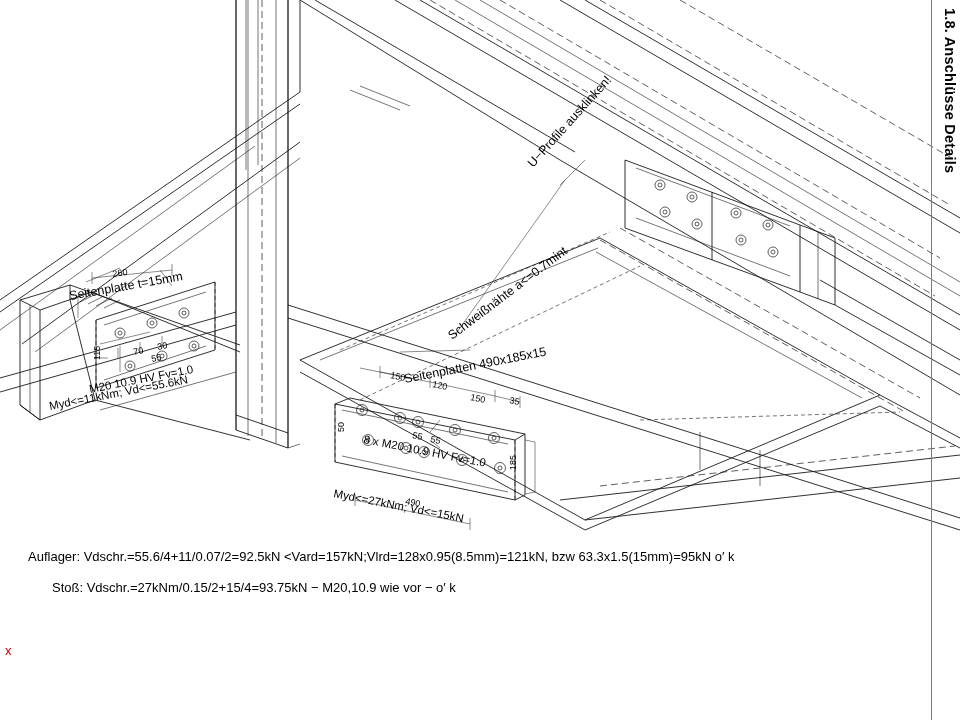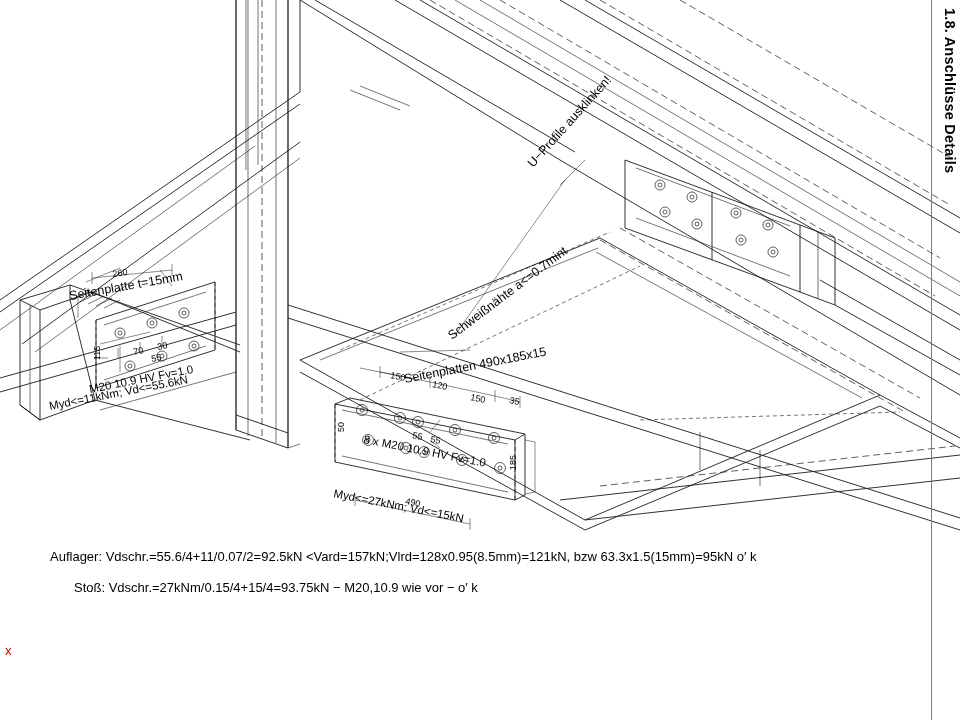--- a/index.html
+++ b/index.html
@@ -50,21 +50,20 @@
     width: 1px;
     height: 720px;
     background: #d9534f;
   }
 
   .note-line {
     position: absolute;
     font-size: 13px;
     color: #000;
     white-space: nowrap;
-    margin-left: 22px;
   }
   #note-1 { left: 28px; top: 549px; }
   #note-2 { left: 52px; top: 580px; }
 
   #x-mark {
     position: absolute;
     left: 5px;
     top: 643px;
     font-size: 13px;
     color: #cc0000;
@@ -330,15 +329,15 @@
     <text class="annot-sm" x="333" y="497" transform="rotate(11 333 497)">Myd&lt;=27kNm; Vd&lt;=15kN</text>
   </g>
 </svg>
 </div>
 
 <div class="side-rule"></div>
 
 <div class="side-title">1.8. Anschlüsse Details</div>
 
 <div class="note-line" id="note-1">Auflager: Vdschr.=55.6/4+11/0.07/2=92.5kN &lt;Vard=157kN;Vlrd=128x0.95(8.5mm)=121kN, bzw 63.3x1.5(15mm)=95kN o′ k</div>
-<div class="note-line" id="note-2">Stoß: Vdschr.=27kNm/0.15/4+15/4=93.75kN  − M20,10.9 wie vor − o′ k</div>
+<div class="note-line" id="note-2">Stoß: Vdschr.=27kNm/0.15/2+15/4=93.75kN  − M20,10.9 wie vor − o′ k</div>
 
 <div id="x-mark">x</div>
 
 </body></html>

